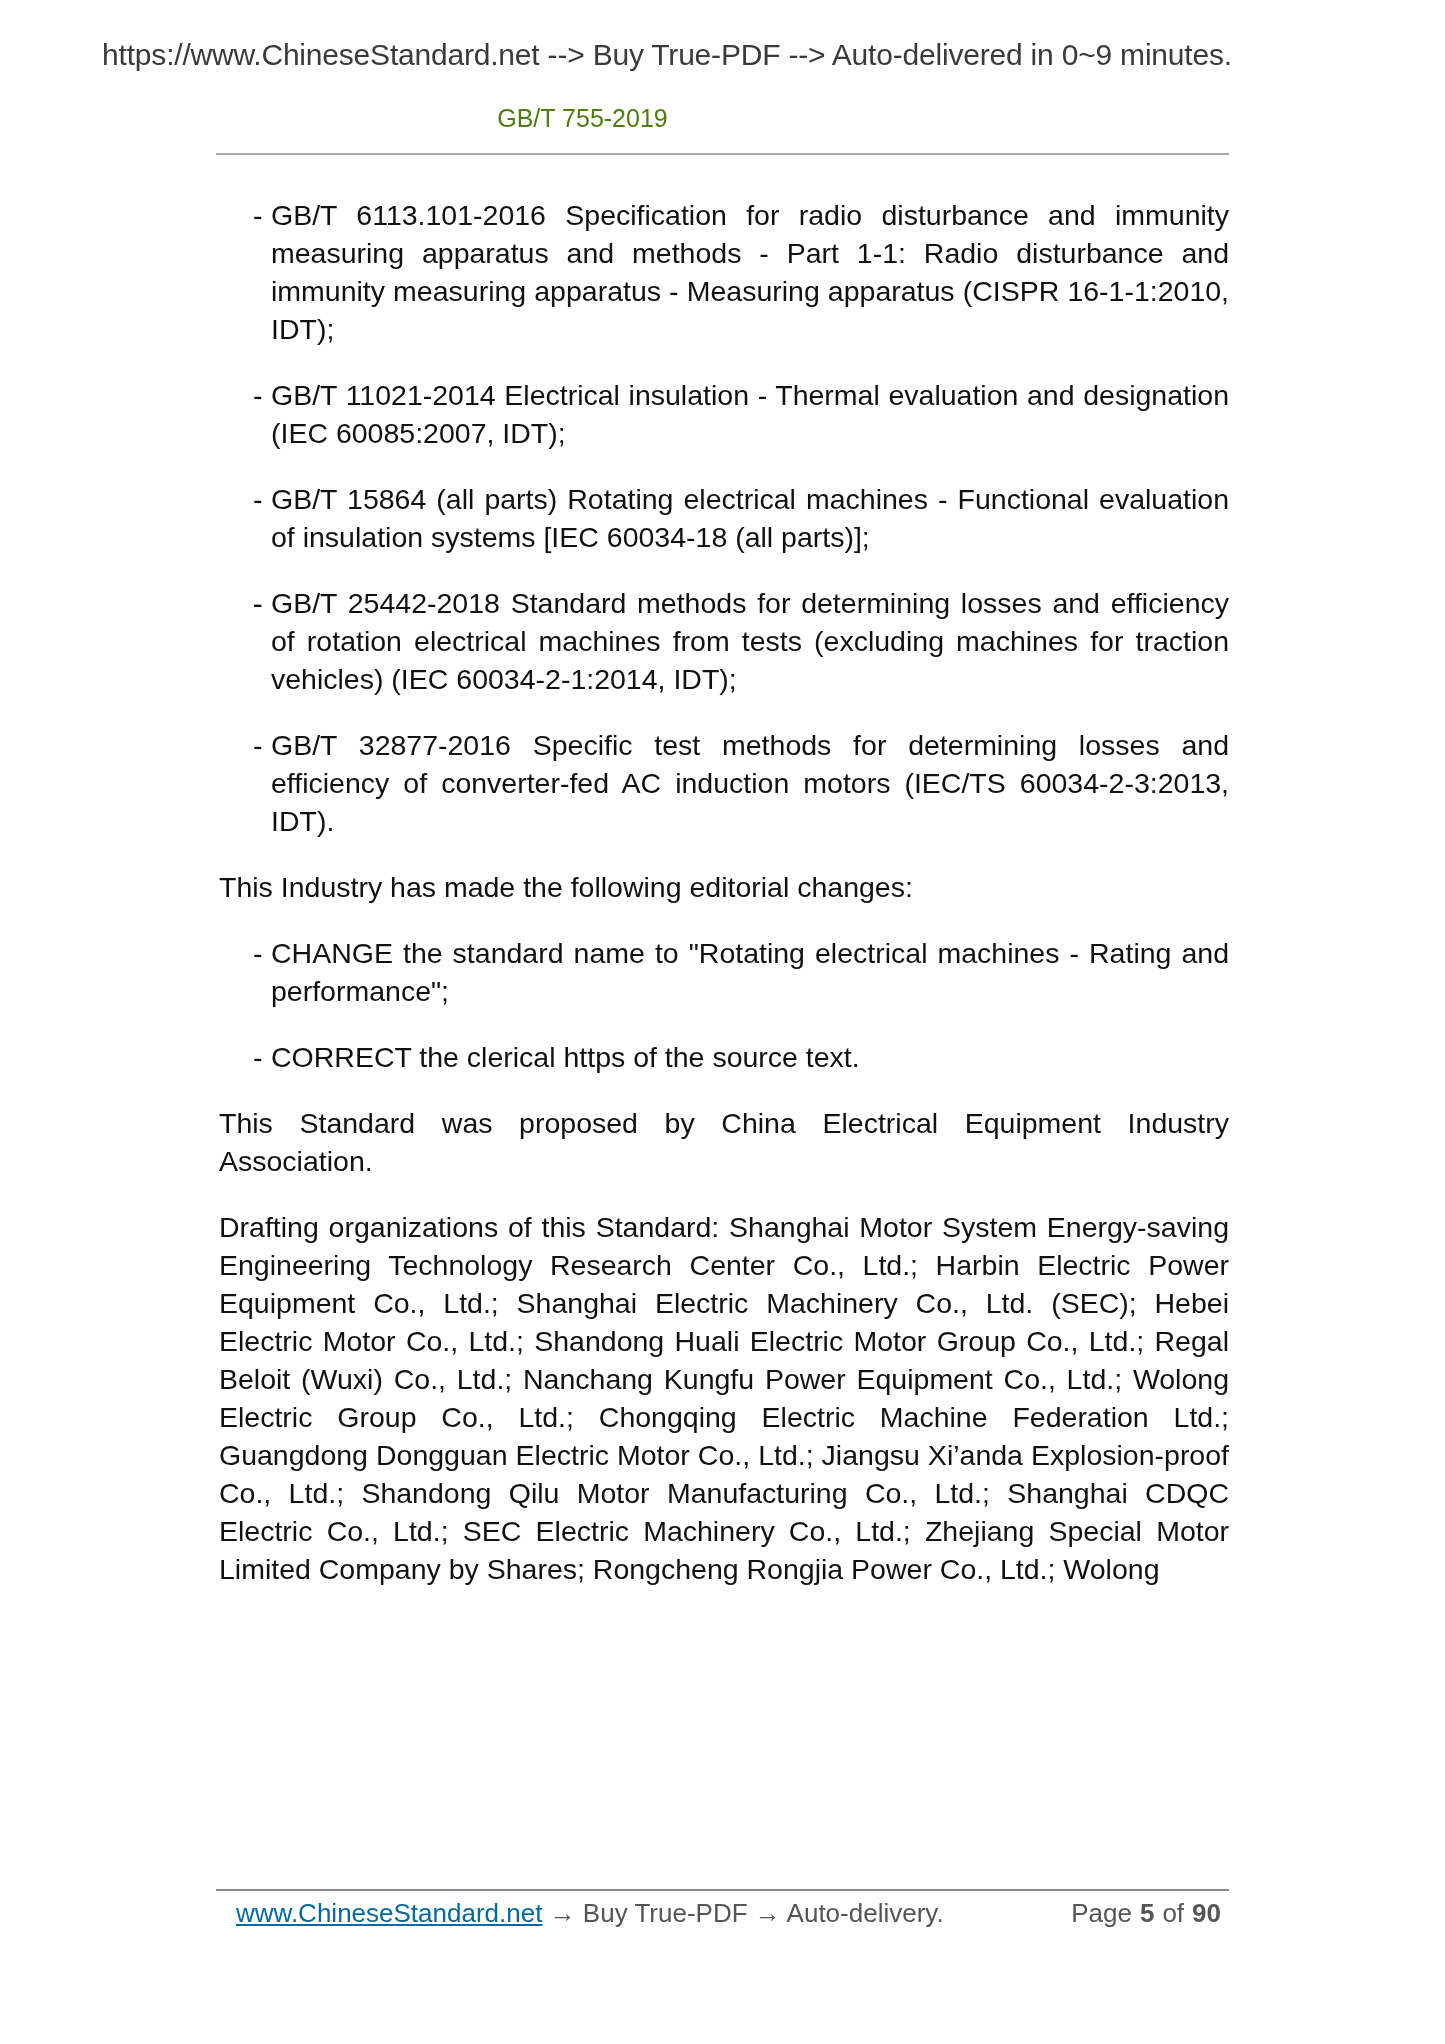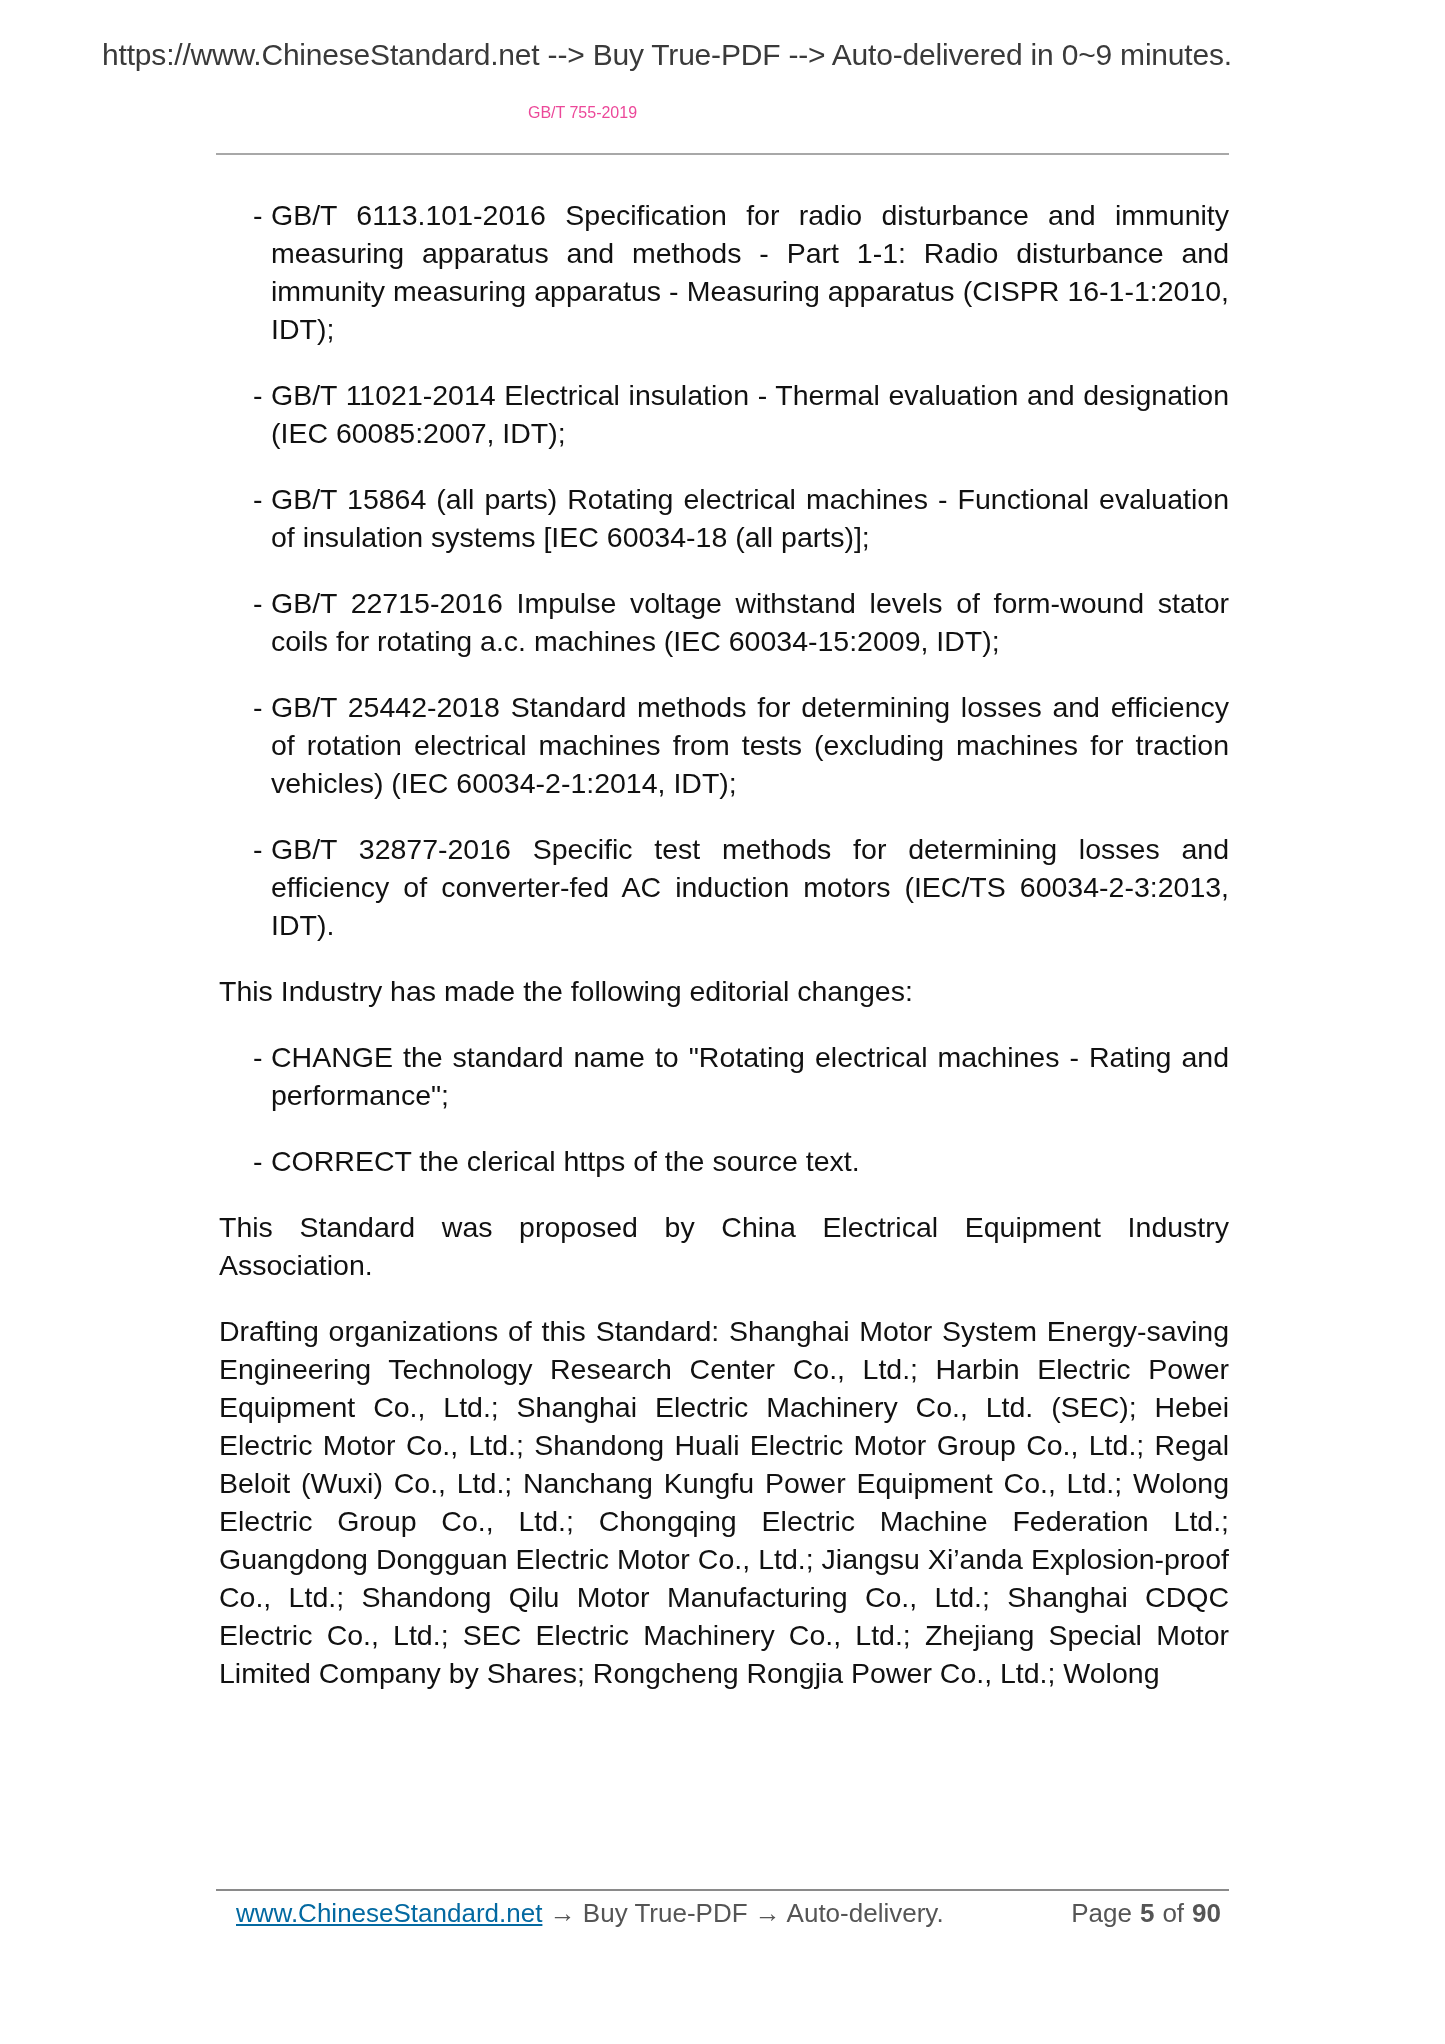--- a/index.html
+++ b/index.html
@@ -1,21 +1,21 @@
 <!DOCTYPE html>
 <html><head>
 <meta charset="utf-8">
 <style>
   html, body { margin: 0; padding: 0; background: #ffffff; }
   body { width: 1445px; height: 2044px; position: relative; overflow: hidden;
          font-family: "Liberation Sans", sans-serif; color: #111; }
   .top-banner { position: absolute; top: 38px; left: 0; width: 1334px; text-align: center;
                 font-size: 30px; color: #3a3a3a; letter-spacing: -0.2px; }
   .doc-code { position: absolute; top: 104px; left: 0; width: 1165px; text-align: center;
-              font-size: 16px; color: #ec4899; }
+              font-size: 25px; color: #4d7c0f; }
   .header-rule { position: absolute; top: 153px; left: 216px; width: 1013px; height: 2px; background: #a8a8a8; }
   .content { position: absolute; top: 196px; left: 219px; width: 1010px; font-size: 28.5px; line-height: 38px; }
   .item { position: relative; padding-left: 52px; text-align: justify; margin-bottom: 28px; }
   .item .dash { position: absolute; left: 34px; top: 0; }
   .para { text-align: justify; margin-bottom: 28px; }
   .footer-rule { position: absolute; top: 1889px; left: 216px; width: 1013px; height: 2px; background: #8a8a8a; }
   .footer { position: absolute; top: 1898px; left: 236px; width: 985px; font-size: 26px; color: #555;
             display: flex; justify-content: space-between; }
   .footer .link { color: #0369a1; text-decoration: underline; }
   .footer b { font-weight: bold; }
@@ -26,21 +26,21 @@
 
 <div class="top-banner">https://www.ChineseStandard.net --&gt; Buy True-PDF --&gt; Auto-delivered in 0~9 minutes.</div>
 <div class="doc-code">GB/T 755-2019</div>
 <div class="header-rule"></div>
 
 <div class="content">
   <div>
     <div class="item"><span class="dash">-</span><span>GB/T 6113.101-2016 Specification for radio disturbance and immunity measuring apparatus and methods - Part 1-1: Radio disturbance and immunity measuring apparatus - Measuring apparatus (CISPR 16-1-1:2010, IDT);</span></div>
     <div class="item"><span class="dash">-</span><span>GB/T 11021-2014 Electrical insulation - Thermal evaluation and designation (IEC 60085:2007, IDT);</span></div>
     <div class="item"><span class="dash">-</span><span>GB/T 15864 (all parts) Rotating electrical machines - Functional evaluation of insulation systems [IEC 60034-18 (all parts)];</span></div>
-    <div class="item"><span class="dash">-</span><span>GB/T 22715-2016 Impulse voltage withstand levels of form-wound stator coils for rotating a.c. machines (IEC 60034-15:2009, IDT);</span></div>
+    <div class="item"><span class="dash">-</span></div>
     <div class="item"><span class="dash">-</span><span>GB/T 25442-2018 Standard methods for determining losses and efficiency of rotation electrical machines from tests (excluding machines for traction vehicles) (IEC 60034-2-1:2014, IDT);</span></div>
     <div class="item"><span class="dash">-</span><span>GB/T 32877-2016 Specific test methods for determining losses and efficiency of converter-fed AC induction motors (IEC/TS 60034-2-3:2013, IDT).</span></div>
   </div>
 
   <div class="para">This Industry has made the following editorial changes:</div>
 
   <div>
     <div class="item"><span class="dash">-</span><span>CHANGE the standard name to "Rotating electrical machines - Rating and performance";</span></div>
     <div class="item"><span class="dash">-</span><span>CORRECT the clerical https of the source text.</span></div>
   </div>

